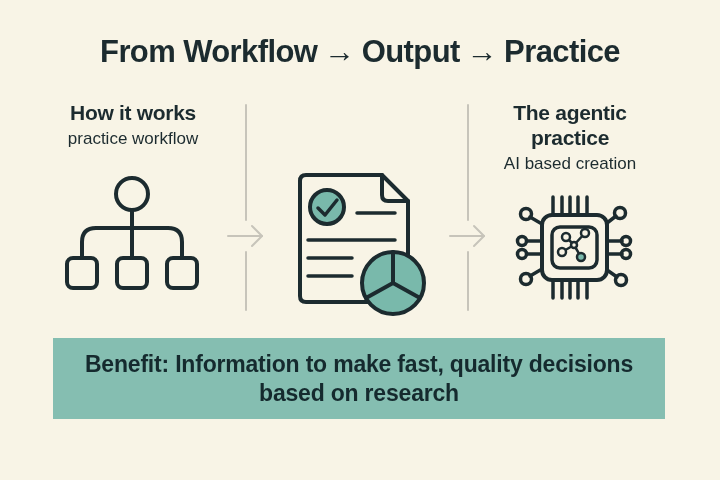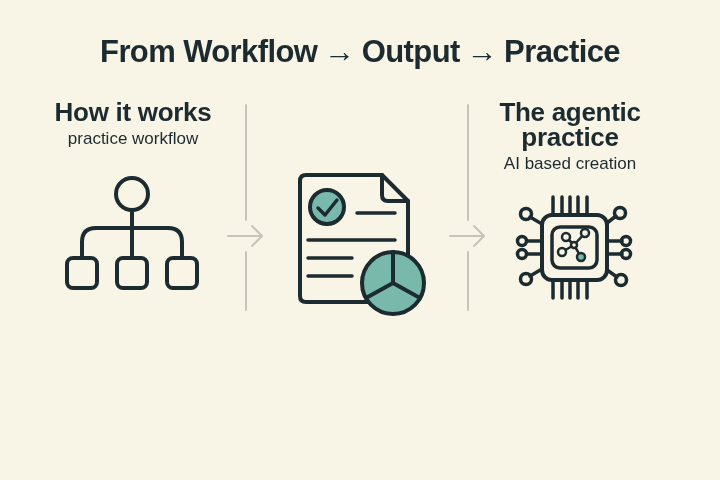--- a/index.html
+++ b/index.html
@@ -17,21 +17,21 @@
     text-align: center;
     font-size: 31px; font-weight: 700; letter-spacing: -0.6px;
     line-height: 36px; color: #1C2B2F;
   }
   .title .arrow { font-weight: 400; padding: 0 7px; }
 
   .col { position: absolute; top: 100px; text-align: center; }
   .col-1 { left: 33px;  width: 200px; }
   .col-2 { left: 256px; width: 200px; }
   .col-3 { left: 490px; width: 160px; }
-  .col .heading { font-size: 26px; font-weight: 700; line-height: 25px; letter-spacing: -0.3px; }
+  .col .heading { font-size: 21px; font-weight: 700; line-height: 25px; letter-spacing: -0.3px; }
   .col .subheading { font-size: 17px; font-weight: 400; line-height: 20px; margin-top: 4px; }
 
   .icon-svg { position: absolute; display: block; }
   .icon-flowchart { left: 58px;  top: 168px; }
   .icon-document  { left: 290px; top: 170px; }
   .icon-chip      { left: 495px; top: 183px; }
   .divider-1 { left: 224px; top: 100px; }
   .divider-2 { left: 446px; top: 100px; }
 
   .banner {
@@ -144,14 +144,17 @@
       <line x1="79" y1="62" x2="67" y2="69"></line>
       <line x1="79" y1="62" x2="86" y2="74"></line>
       <circle cx="71" cy="54" r="4" fill="#F8F4E6"></circle>
       <circle cx="90" cy="50" r="4" fill="#F8F4E6"></circle>
       <circle cx="67" cy="69" r="4" fill="#F8F4E6"></circle>
       <circle cx="79" cy="62" r="3" fill="#F8F4E6"></circle>
       <circle cx="86" cy="74" r="4" fill="#79B9AB"></circle>
     </g>
   </svg>
 
+  <div class="banner">
+    <div class="banner-text">Benefit: Information to make fast, quality decisions based on research</div>
+  </div>
 
 </div>
 
 </body></html>

